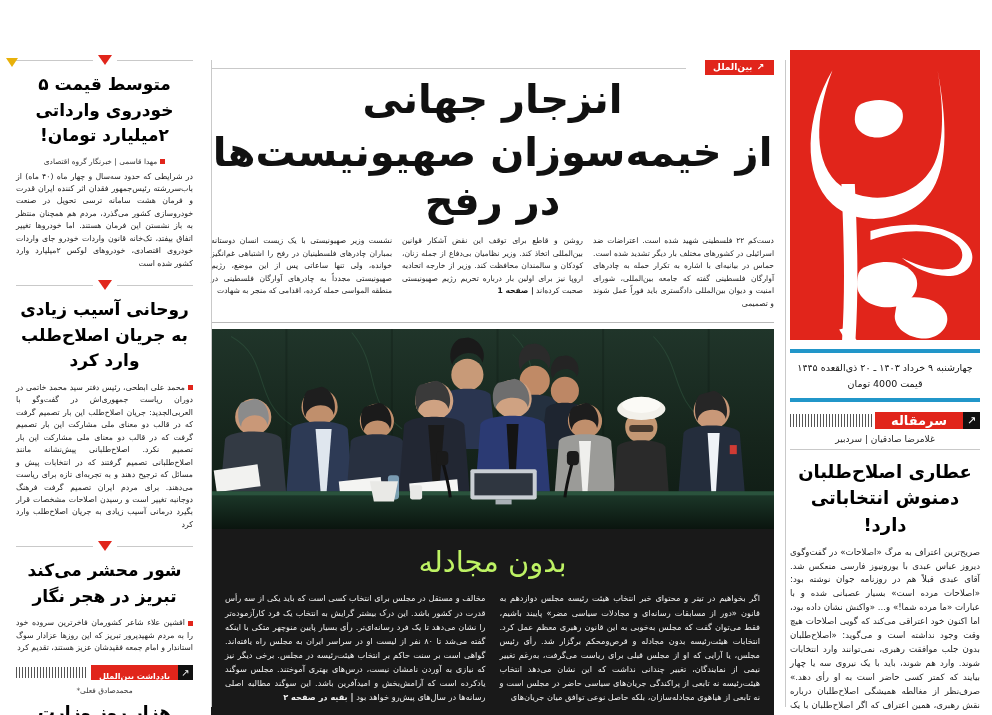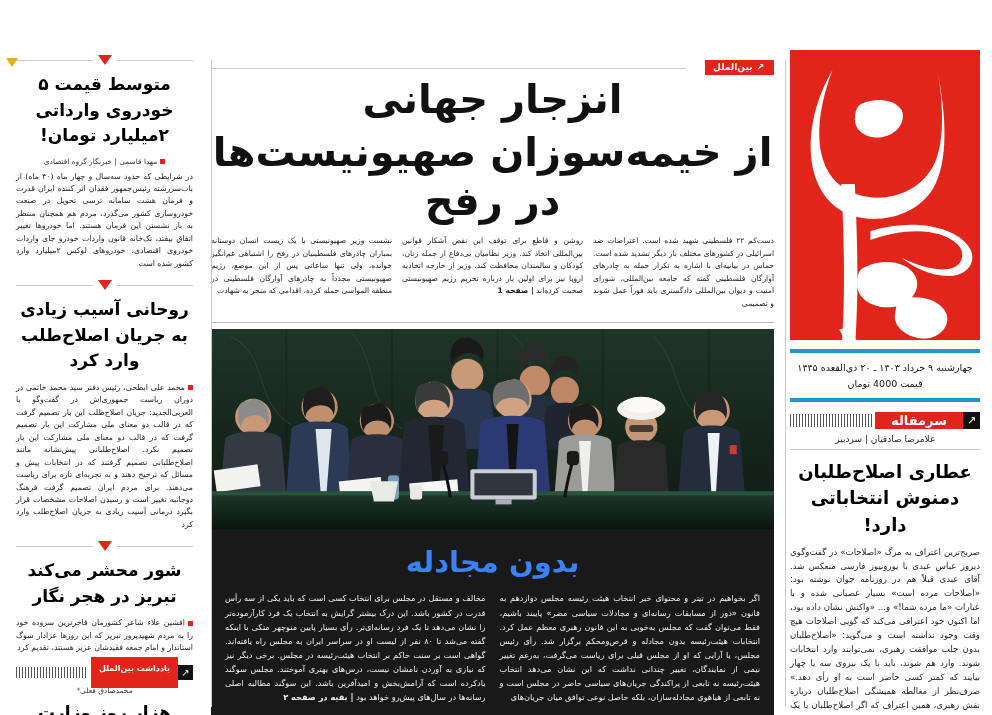--- a/index.html
+++ b/index.html
@@ -205,21 +205,21 @@
   .side-tag-icon {
     width: 15px; height: 15px;
     background: #111; color: #fff;
     font-size: 10px;
     display: flex; align-items: center; justify-content: center;
     flex: none;
   }
   .side-tag-red {
     background: #e1251b; color: #fff;
     font-size: 8px; font-weight: bold;
-    padding: 4px 8px; height: 31px; line-height: 15px;
+    padding: 4px 8px; height: 15px; line-height: 15px;
     flex: none;
   }
   .side-tag-bars {
     flex: 1; height: 11px;
     background: repeating-linear-gradient(to right,#555 0 1px,transparent 1px 3px);
     margin-right: 3px;
   }
 
   
   .main-tag {
@@ -280,22 +280,22 @@
   .dark-block {
     background: #191919;
     color: #fff;
     padding: 16px 14px 12px 14px;
     position: relative;
     height: 189px;
   }
   .dark-head {
     text-align: center;
     font-size: 29px;
-    font-weight: bold;
-    color: #3b82f6;
+    font-weight: normal;
+    color: #bef264;
     margin-bottom: 12px;
     letter-spacing: 0;
   }
   .dark-cols {
     display: flex;
     gap: 14px;
     font-size: 8.2px;
     line-height: 1.72;
     text-align: justify;
     color: #f0f0f0;

